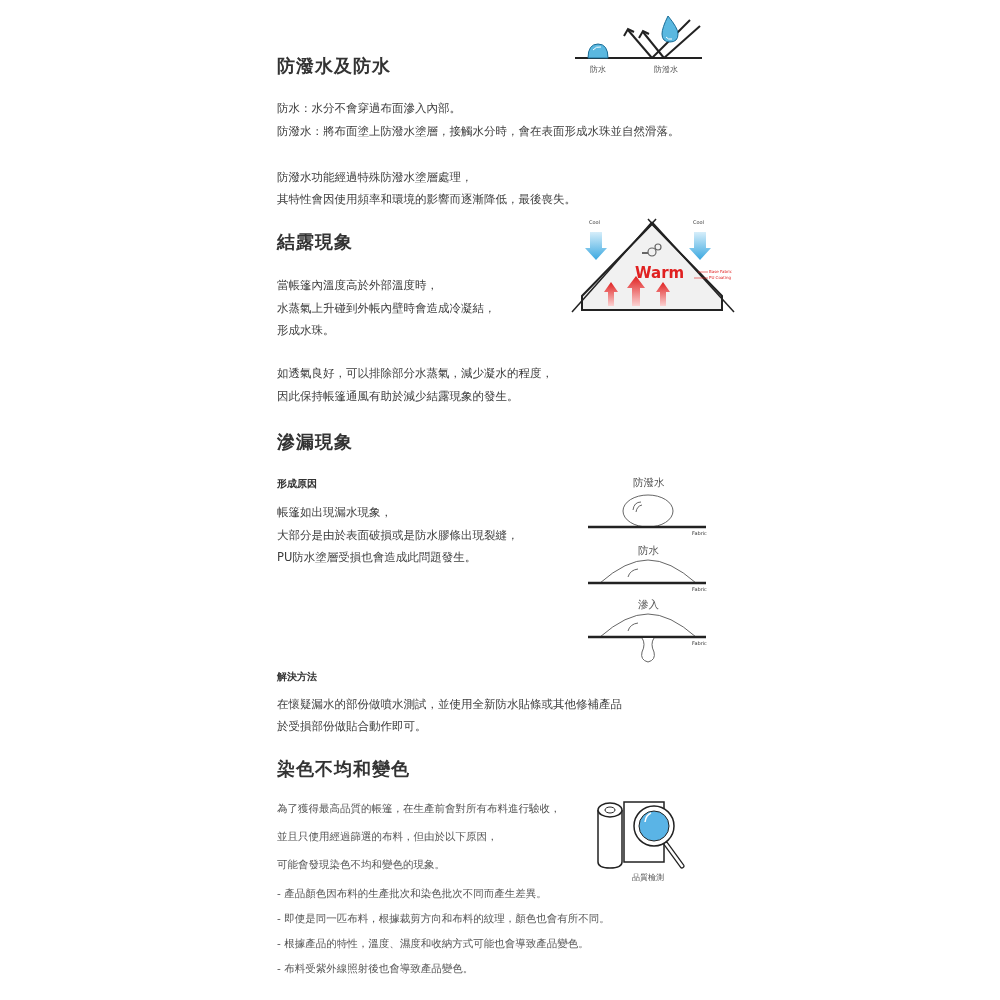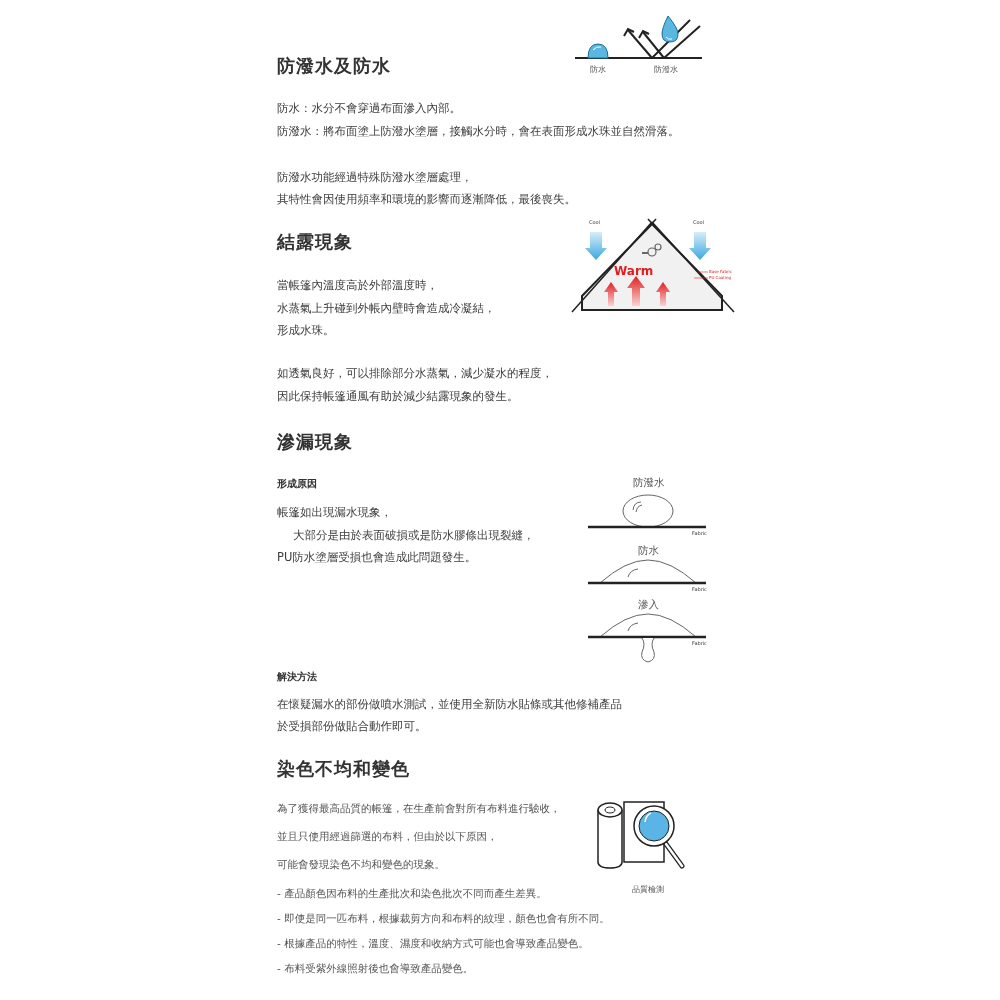--- a/index.html
+++ b/index.html
@@ -71,29 +71,29 @@
     <circle cx="88" cy="31" r="3" fill="none" stroke="#666" stroke-width="1.2"></circle>
     <rect x="72" y="36" width="6" height="2" fill="#666"></rect>
     <polygon points="38,90 44,90 44,76 48,76 41,66 34,76 38,76" fill="url(#warm)"></polygon>
     <polygon points="62,90 70,90 70,72 75,72 66,60 57,72 62,72" fill="url(#warm)"></polygon>
     <polygon points="90,90 96,90 96,76 100,76 93,66 86,76 90,76" fill="url(#warm)"></polygon>
     <line x1="128" y1="56" x2="138" y2="56" stroke="#e02020" stroke-width="0.6"></line>
     <line x1="124" y1="62" x2="138" y2="62" stroke="#e02020" stroke-width="0.6"></line>
   </svg>
   <div class="abs" style="left:19px;top:3px;font-size:5px;color:#333;">Cool</div>
   <div class="abs" style="left:123px;top:3px;font-size:5px;color:#333;">Cool</div>
-  <div class="abs" style="left:44px;top:48px;font-size:12px;font-weight:bold;color:#e02020;">Warm</div>
+  <div class="abs" style="left:65px;top:48px;font-size:15px;font-weight:bold;color:#e02020;">Warm</div>
   <div class="abs" style="left:139px;top:53px;font-size:4px;color:#e02020;">Base Fabric</div>
   <div class="abs" style="left:139px;top:59px;font-size:4px;color:#e02020;">PU Coating</div>
 </div>
 
 <div class="abs h1" style="left:277px;top:430px;">滲漏現象</div>
 <div class="abs sub" style="left:277px;top:477px;">形成原因</div>
 <div class="abs txt" style="left:277px;top:505px;">帳篷如出現漏水現象，</div>
-<div class="abs txt" style="left:277px;top:528px;margin-left:16px;">大部分是由於表面破損或是防水膠條出現裂縫，</div>
+<div class="abs txt" style="left:277px;top:528px;">大部分是由於表面破損或是防水膠條出現裂縫，</div>
 <div class="abs txt" style="left:277px;top:550px;">PU防水塗層受損也會造成此問題發生。</div>
 
 <div class="abs" style="left:586px;top:474px;width:120px;height:192px;">
   <svg width="120" height="192" viewBox="0 0 120 192">
 
     <ellipse cx="62" cy="37" rx="25" ry="16" fill="#fff" stroke="#666" stroke-width="1"></ellipse>
     <path d="M47 36 Q48 28 55 28" stroke="#666" stroke-width="1" fill="none"></path>
     <path d="M50 38 Q51 32 56 31" stroke="#666" stroke-width="1" fill="none"></path>
     <line x1="2" y1="53" x2="120" y2="53" stroke="#222" stroke-width="2.5"></line>
 
@@ -132,14 +132,14 @@
     <rect x="30" y="6" width="40" height="60" fill="#fff" stroke="#222" stroke-width="1.5"></rect>
     <path d="M4 14 L4 66 Q4 72 16 72 Q28 72 28 66 L28 14" fill="#fff" stroke="#222" stroke-width="1.5"></path>
     <ellipse cx="16" cy="14" rx="12" ry="7" fill="#fff" stroke="#222" stroke-width="1.5"></ellipse>
     <ellipse cx="16" cy="14" rx="5" ry="3" fill="#fff" stroke="#222" stroke-width="1"></ellipse>
     <line x1="72" y1="48" x2="88" y2="70" stroke="#222" stroke-width="5" stroke-linecap="round"></line>
     <line x1="72" y1="48" x2="88" y2="70" stroke="#fff" stroke-width="2.5" stroke-linecap="round"></line>
     <circle cx="60" cy="30" r="20" fill="#fff" stroke="#222" stroke-width="1.5"></circle>
     <circle cx="60" cy="30" r="15" fill="#5ab4e6" stroke="#222" stroke-width="1"></circle>
     <path d="M51 26 Q52 19 57 17" stroke="#fff" stroke-width="1.5" fill="none"></path>
   </svg>
-  <div class="abs cap" style="left:38px;top:88px;text-align:center;">品質檢測</div>
+  <div class="abs cap" style="left:38px;top:76px;text-align:center;">品質檢測</div>
 </div>
 
 </body></html>

